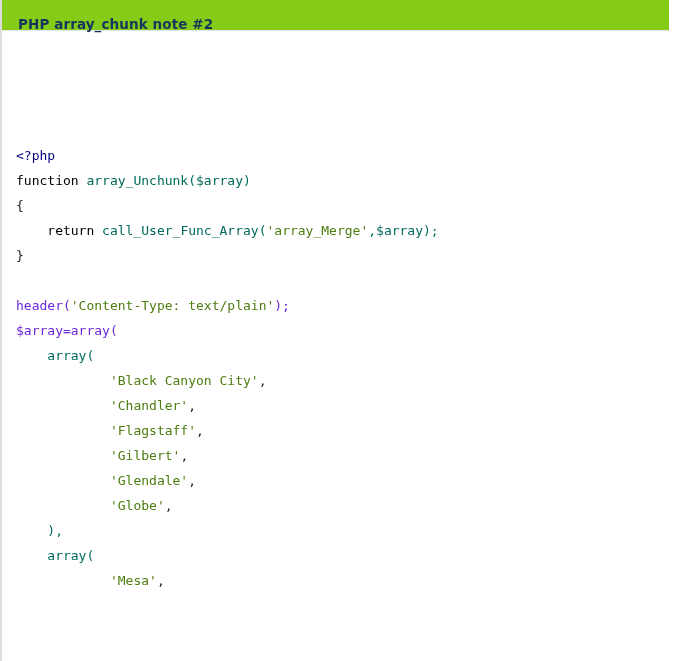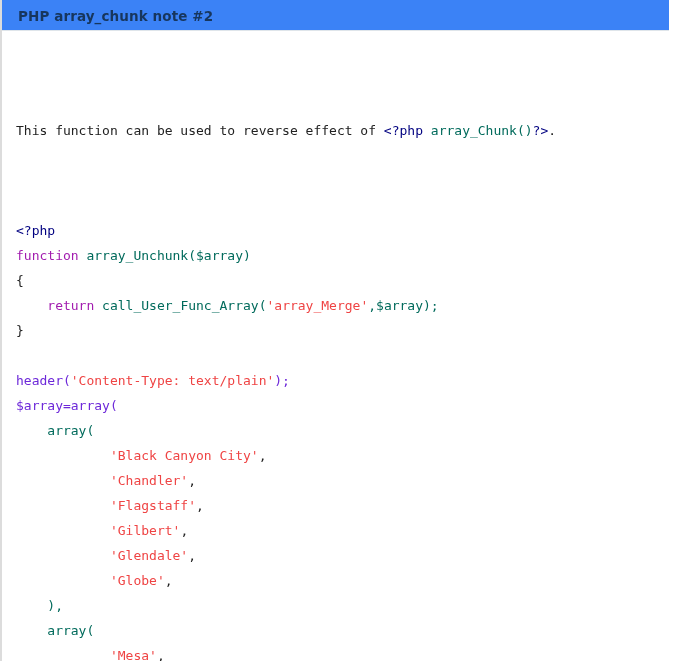--- a/index.html
+++ b/index.html
@@ -18,25 +18,25 @@
     position: absolute;
     left: 0; top: 0;
     width: 675px;
     height: 661px;
     background: #ffffff;
     border-left: 2px solid #dcdcdc;
     box-sizing: border-box;
     overflow: hidden;
   }
   .note-header {
-    background: #3b82f6;
+    background: #84cc16;
     height: 31px;
     width: 667px;
     box-sizing: border-box;
-    padding: 6px 0 0 16px;
+    padding: 14px 0 0 16px;
     border-bottom: 1px solid #dfe5ea;
   }
   .note-title {
     font-family: "DejaVu Sans", sans-serif;
     font-size: 13.5px;
     font-weight: bold;
     color: #17365d;
     letter-spacing: 0.1px;
     white-space: nowrap;
   }
@@ -47,37 +47,36 @@
     line-height: 25px;
     color: #222222;
     white-space: pre;
   }
   .code-line {
     white-space: pre;
     min-height: 25px;
   }
   .tok-plain   { color: #222222; }
   .tok-tag     { color: #000080; }
-  .tok-keyword { color: #a21caf; text-align: right; }
+  .tok-keyword { color: #000000; text-align: right; }
   .tok-func    { color: #006a5b; }
   .tok-navyfn  { color: #6d28d9; }
-  .tok-string  { color: #ef4444; }
+  .tok-string  { color: #4d7c0f; }
   .tok-punct   { color: #222222; }
   .blank-line  { height: 25px; }
 </style>
 </head>
 <body>
 
 <div id="page">
 
   <div class="note-header">
     <span class="note-title">PHP array_chunk note #2</span>
   </div>
 
   <div class="code-body">
 
-    <div class="code-line"><span class="tok-plain">This function can be used to reverse effect of </span><span class="tok-tag">&lt;?php</span><span class="tok-plain"> </span><span class="tok-func">array_Chunk()</span><span class="tok-tag">?&gt;</span><span class="tok-plain">.</span></div>
 
     <div id="code-lines-container"><div class="code-line"><span class="tok-tag">&lt;?php</span></div><div class="code-line"><span class="tok-keyword">function</span><span class="tok-plain"> </span><span class="tok-func">array_Unchunk($array)</span></div><div class="code-line"><span class="tok-punct">{</span></div><div class="code-line"><span class="tok-plain">    </span><span class="tok-keyword">return</span><span class="tok-plain"> </span><span class="tok-func">call_User_Func_Array(</span><span class="tok-string">'array_Merge'</span><span class="tok-func">,$array);</span></div><div class="code-line"><span class="tok-punct">}</span></div><div class="code-line blank-line">&nbsp;</div><div class="code-line"><span class="tok-navyfn">header(</span><span class="tok-string">'Content-Type: text/plain'</span><span class="tok-navyfn">);</span></div><div class="code-line"><span class="tok-navyfn">$array=array(</span></div><div class="code-line"><span class="tok-plain">    </span><span class="tok-func">array(</span></div><div class="code-line"><span class="tok-plain">            </span><span class="tok-string">'Black Canyon City'</span><span class="tok-punct">,</span></div><div class="code-line"><span class="tok-plain">            </span><span class="tok-string">'Chandler'</span><span class="tok-punct">,</span></div><div class="code-line"><span class="tok-plain">            </span><span class="tok-string">'Flagstaff'</span><span class="tok-punct">,</span></div><div class="code-line"><span class="tok-plain">            </span><span class="tok-string">'Gilbert'</span><span class="tok-punct">,</span></div><div class="code-line"><span class="tok-plain">            </span><span class="tok-string">'Glendale'</span><span class="tok-punct">,</span></div><div class="code-line"><span class="tok-plain">            </span><span class="tok-string">'Globe'</span><span class="tok-punct">,</span></div><div class="code-line"><span class="tok-plain">    </span><span class="tok-func">),</span></div><div class="code-line"><span class="tok-plain">    </span><span class="tok-func">array(</span></div><div class="code-line"><span class="tok-plain">            </span><span class="tok-string">'Mesa'</span><span class="tok-punct">,</span></div></div>
 
   </div>
 
 </div>
 
 </body></html>

